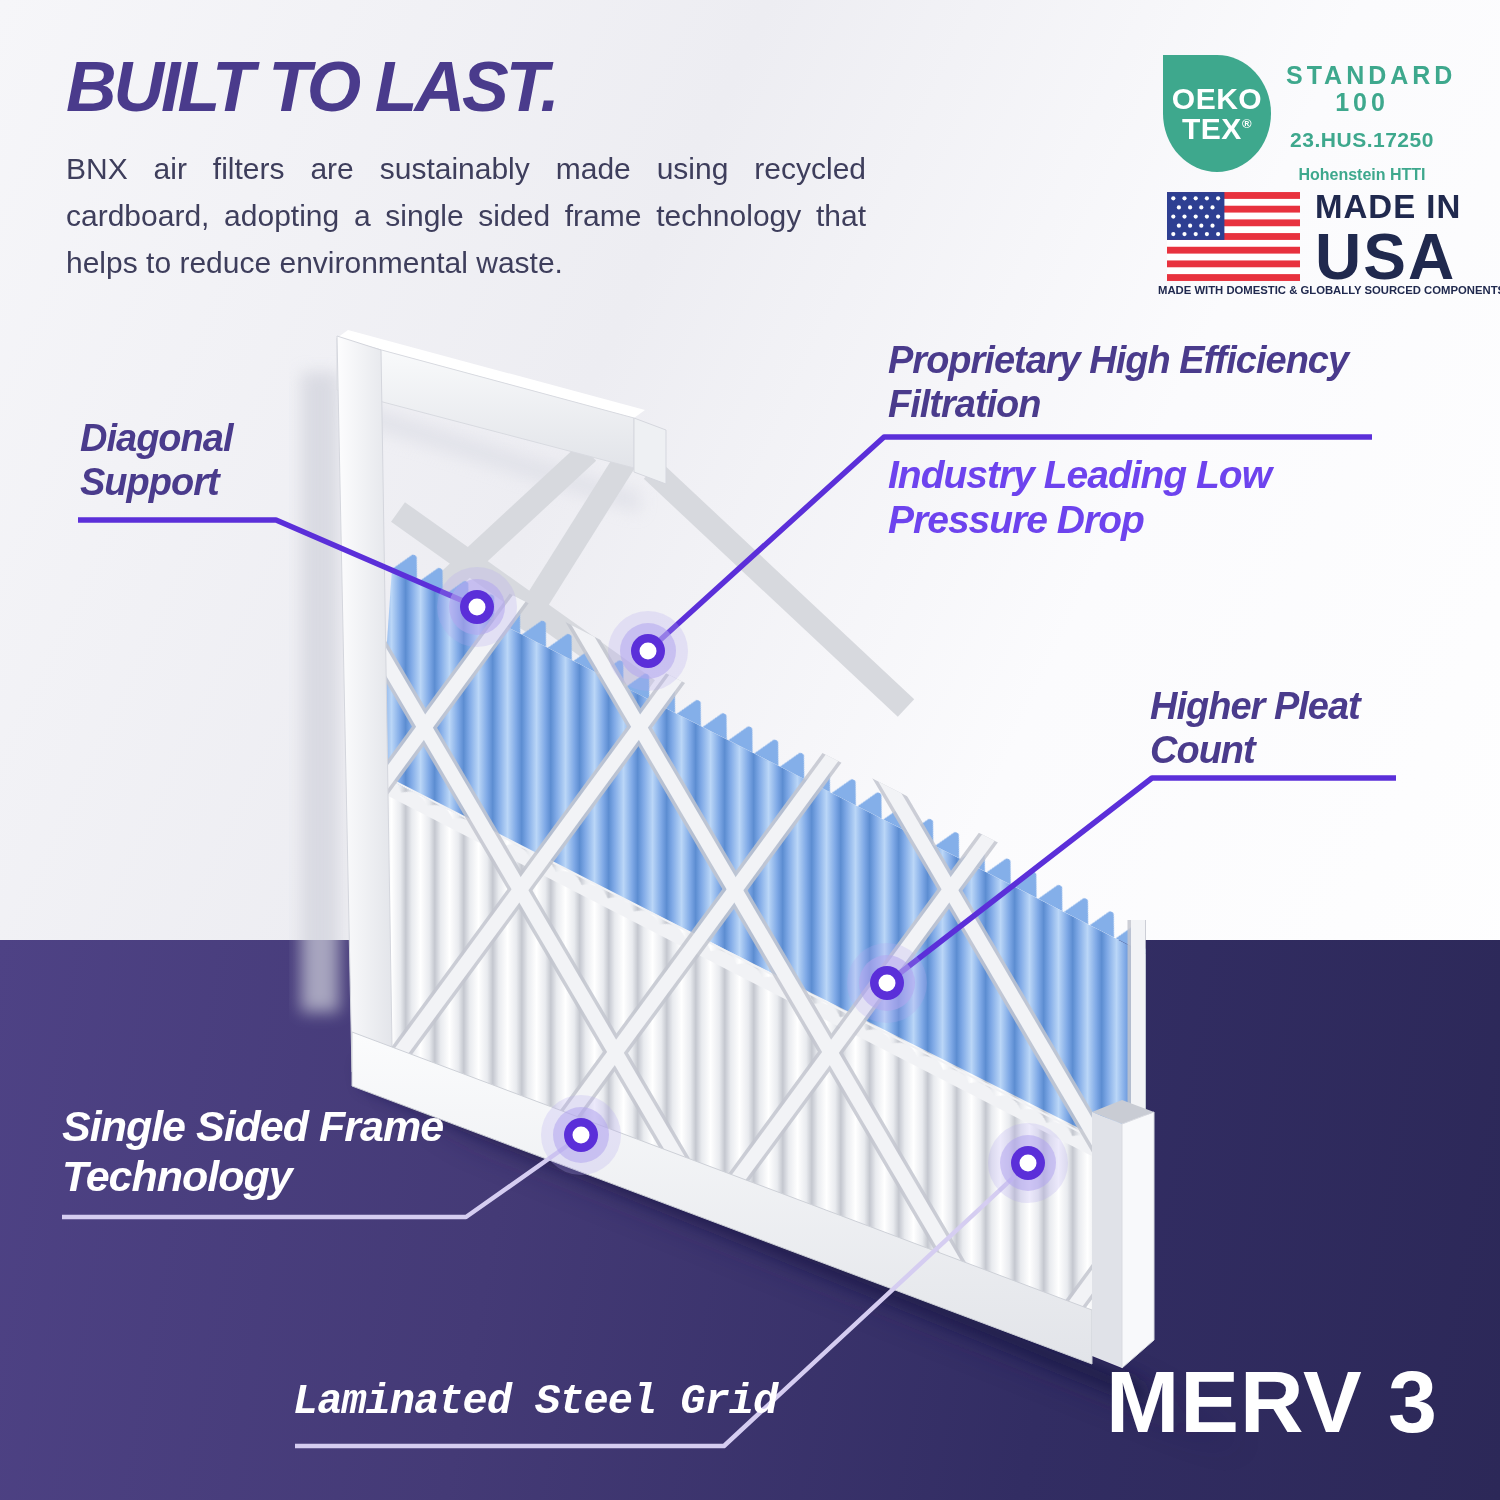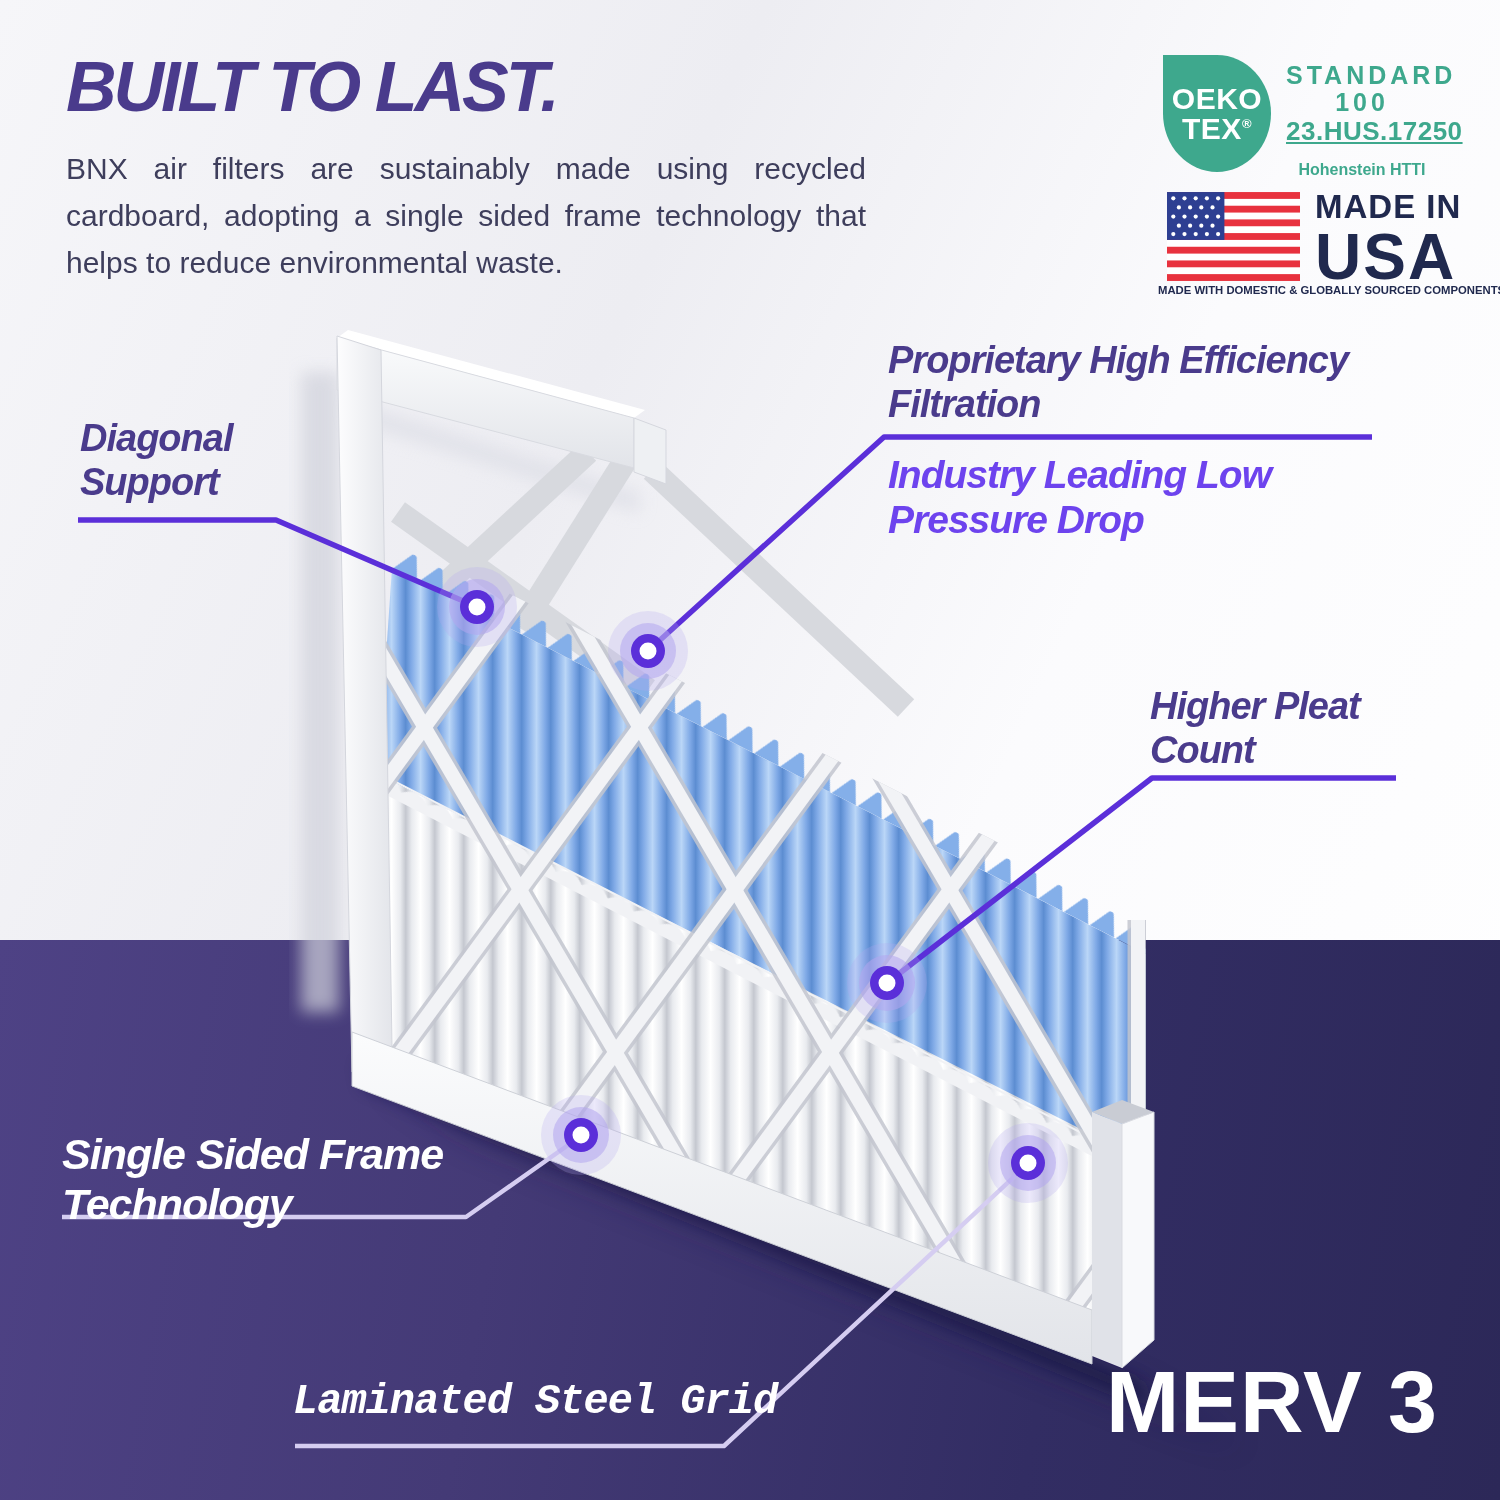--- a/index.html
+++ b/index.html
@@ -29,40 +29,40 @@
     position:absolute;font-weight:800;font-style:italic;
     font-size:38px;line-height:1.16;letter-spacing:-1px;
     color:var(--c-heading_purple,#4a3b8c);
   }
   .co.violet{color:var(--c-violet_text,#6d43ee);}
   .co.white{color:#ffffff;}
   #co-diagonal{left:80px;top:416px;width:280px;}
   #co-filtration{left:888px;top:338px;width:470px;}
   #co-pressure{left:888px;top:452px;width:480px;font-size:39px;}
   #co-pleat{left:1150px;top:684px;width:270px;}
-  #co-frame{left:62px;top:1102px;width:470px;font-size:43px;margin-top:28px;}
+  #co-frame{left:62px;top:1102px;width:470px;font-size:43px;}
   #co-grid{left:293px;top:1378px;width:520px;font-size:42px;white-space:nowrap;font-family:Liberation Mono, monospace;}
   .merv{
     position:absolute;right:62px;top:1358px;
     font-size:88px;font-weight:800;letter-spacing:1px;color:#ffffff;line-height:1;
   }
   
   .oeko-drop{
     position:absolute;left:1163px;top:55px;width:108px;height:117px;
     background:var(--c-green,#3ea88d);border-radius:0 52% 52% 52%;
     display:flex;flex-direction:column;align-items:center;justify-content:center;
     color:#fff;font-weight:700;font-size:30px;line-height:0.98;letter-spacing:0.5px;
   }
   .oeko-drop sup{font-size:13px;vertical-align:super;}
   .oeko-right{
     position:absolute;left:1286px;top:62px;width:152px;text-align:center;
     color:var(--c-green,#3ea88d);font-weight:700;
   }
   .oeko-std{font-size:25px;letter-spacing:4px;line-height:1.08;}
-  .oeko-cert{font-size:26px;letter-spacing:0.5px;text-decoration:underline;}
+  .oeko-cert{margin-top:12px;font-size:21px;letter-spacing:0.5px;}
   .oeko-inst{margin-top:14px;font-size:16px;}
   .flag{position:absolute;left:1167px;top:192px;width:133px;height:89px;}
   .madein{
     position:absolute;left:1315px;top:190px;color:var(--c-navy,#20294e);line-height:1;
   }
   .madein .mi{font-size:33px;font-weight:600;letter-spacing:1px;}
   .madein .us{font-size:64px;font-weight:800;letter-spacing:2px;margin-top:2px;}
   .usa-tag{
     position:absolute;left:1158px;top:284px;width:300px;
     font-size:11.3px;font-weight:700;color:var(--c-navy,#20294e);white-space:nowrap;

